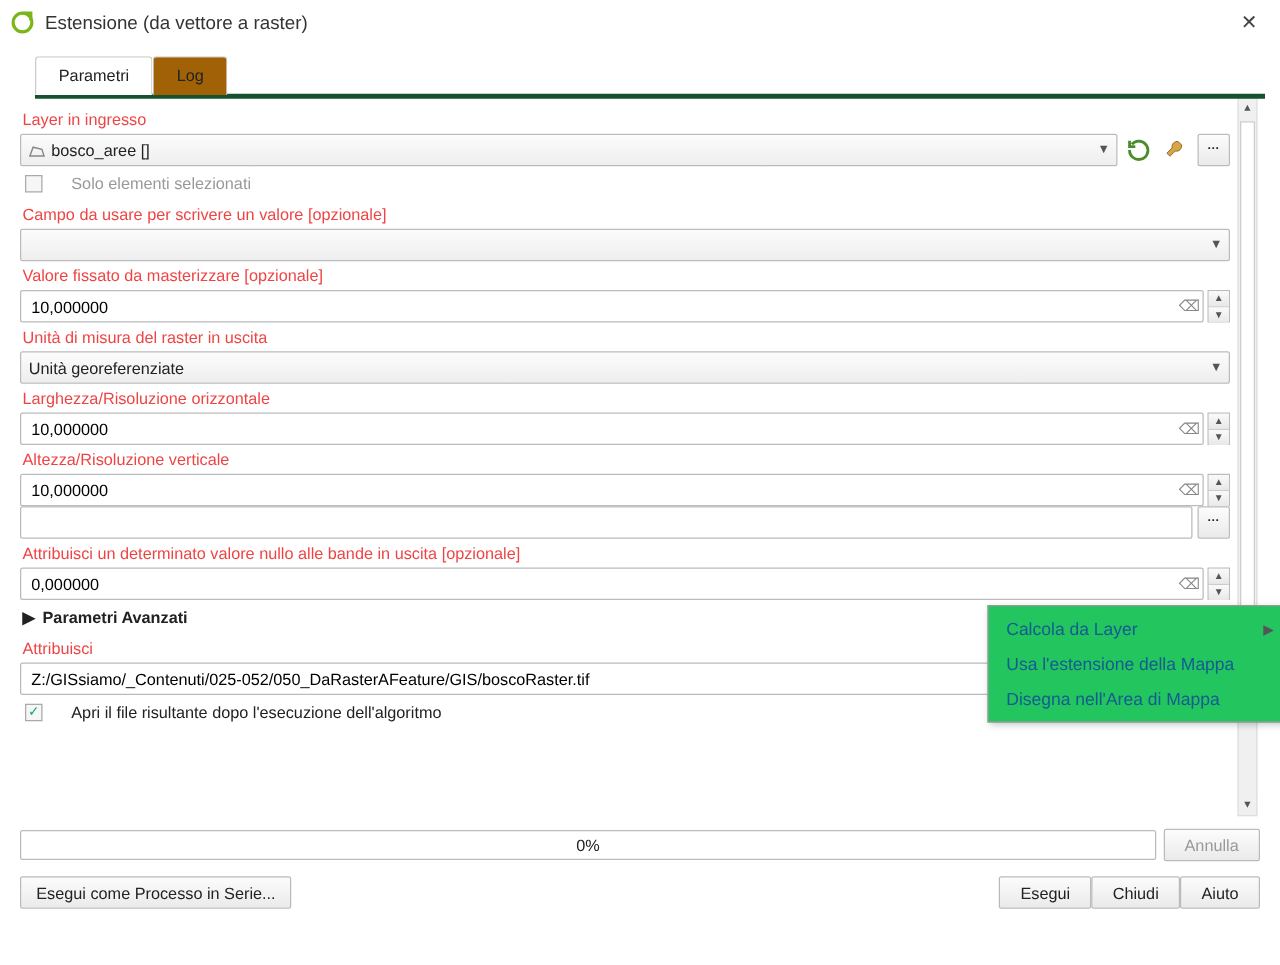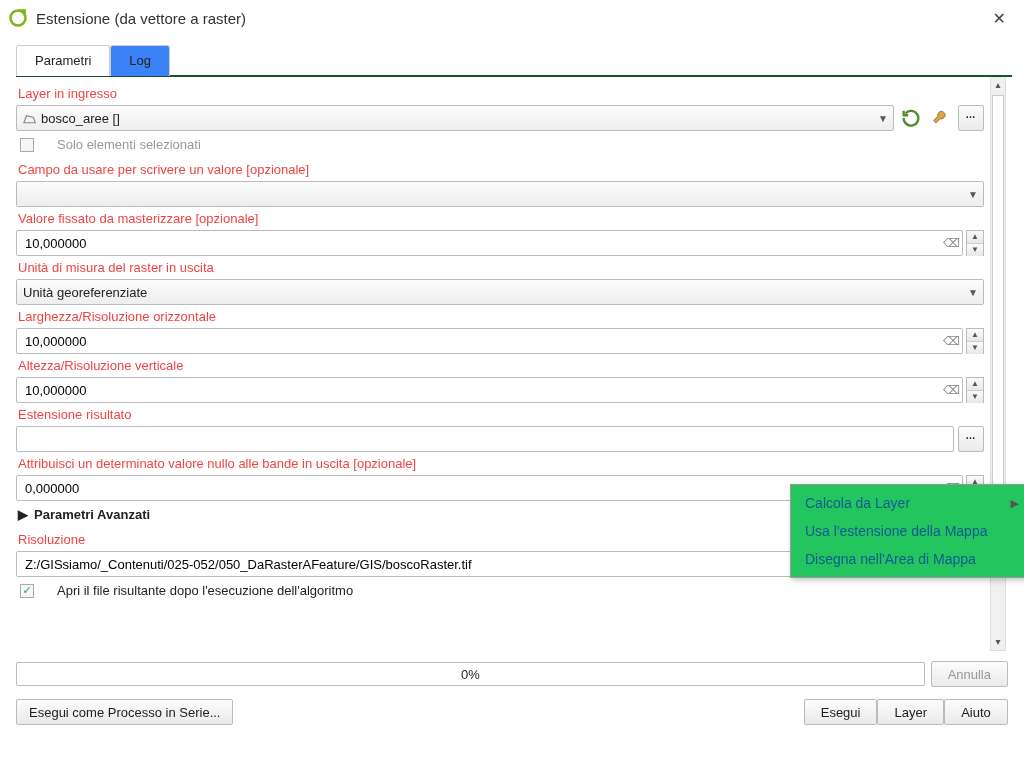--- a/index.html
+++ b/index.html
@@ -3,22 +3,22 @@
 <meta charset="utf-8">
 <style>
   * { box-sizing: border-box; }
   body { margin: 0; font-family: "Segoe UI", Tahoma, sans-serif; font-size: 13px; color: #222; background: #fff; }
   .window { width: 1024px; height: 772px; position: relative; background: #fff; }
   .titlebar { display: flex; align-items: center; padding: 8px 12px 10px 8px; }
   .app-icon { width: 20px; height: 20px; margin-right: 8px; }
   .title { font-size: 15px; color: #333; flex: 1; }
   .close-x { font-size: 16px; color: #444; padding: 0 6px; cursor: pointer; }
   .dialog-body { padding: 0 12px; }
-  .tabs { display: flex; border-bottom: 2px solid #14532d; margin: 6px 0 0 4px; position: relative; z-index:2;}
-  .tab { padding: 7px 18px 7px 18px; border: 1px solid #ccc; border-bottom: none; background: #3b82f6; margin-right: 0; font-size: 13px; cursor: pointer; border-radius: 3px 3px 0 0; position: relative; top:1px;}
+  .tabs { display: flex; border-bottom: 4px solid #14532d; margin: 6px 0 0 16px; position: relative; z-index:2;}
+  .tab { padding: 7px 18px 7px 18px; border: 1px solid #ccc; border-bottom: none; background: #a16207; margin-right: 0; font-size: 13px; cursor: pointer; border-radius: 3px 3px 0 0; position: relative; top:1px;}
   .tab.active { background: #fff; border-bottom: 1px solid #fff; }
   .scroll-area { position: relative; border: 0; margin-top:-1px;}
   .scroll-inner { padding: 6px 28px 4px 4px; height: 575px; overflow: hidden; }
   .scrollbar { position: absolute; right: 6px; top: 0; bottom: 0; width: 16px; background: #f0f0f0; border: 1px solid #ddd; }
   .scroll-top, .scroll-bot { height:16px; text-align:center; font-size:10px; color:#555; line-height:16px; cursor:pointer; background:#f0f0f0; }
   .scroll-thumb { position:absolute; left:1px; right:1px; top:18px; height:460px; background:#fff; border:1px solid #ccc; }
   .label { padding: 4px 0 4px 2px; color: #ef4444; font-size: 13px; }
   .row { display:flex; align-items:center; gap:4px; }
   .input-wrap { position:relative; flex:1; }
   .combo, .txt { width: 100%; height: 26px; border: 1px solid #bbb; background: linear-gradient(#fcfcfc,#eeeeee); padding: 0 24px 0 6px; font-size: 13px; display:flex; align-items:center; border-radius:2px; }
@@ -159,21 +159,20 @@
               <input value="10,000000" style="">
               <span class="clear-icon">⌫</span>
             </div>
           </div>
           <div class="spin">
               <div>▲</div>
               <div>▼</div>
             </div>
         </div>
 
-        <div class="label">Estensione risultato</div>
         <div class="row">
           <div class="input-wrap">
             <div class="txt">
               <input value="" style="">
             </div>
           </div>
           <div class="icon-btn">
               <span class="dots">…</span>
             </div>
         </div>
@@ -190,21 +189,21 @@
               <div>▲</div>
               <div>▼</div>
             </div>
         </div>
 
         <div class="advanced">
           <span>▶</span>
           <span>Parametri Avanzati</span>
         </div>
 
-        <div class="label">Risoluzione</div>
+        <div class="label">Attribuisci</div>
         <div class="row">
           <div class="input-wrap">
             <div class="txt">
               <input value="Z:/GISsiamo/_Contenuti/025-052/050_DaRasterAFeature/GIS/boscoRaster.tif" style="">
               <span class="clear-icon">⌫</span>
             </div>
           </div>
           <div class="icon-btn">
               <span class="dots">…</span>
             </div>
@@ -227,21 +226,21 @@
       <div class="progress">
         <span>0%</span>
       </div>
       <div class="btn disabled">Annulla</div>
     </div>
 
     <div class="footer-row">
       <div class="btn" style="min-width:auto;padding:0 12px">Esegui come Processo in Serie...</div>
       <div class="spacer"></div>
       <div class="btn">Esegui</div>
-      <div class="btn">Layer</div>
+      <div class="btn">Chiudi</div>
       <div class="btn">Aiuto</div>
     </div>
   </div>
 
   <div class="popup">
     <div class="popup-item">
       <span>Calcola da Layer</span>
       <span class="popup-arrow">▶</span>
     </div>
     <div class="popup-item">Usa l'estensione della Mappa</div>

